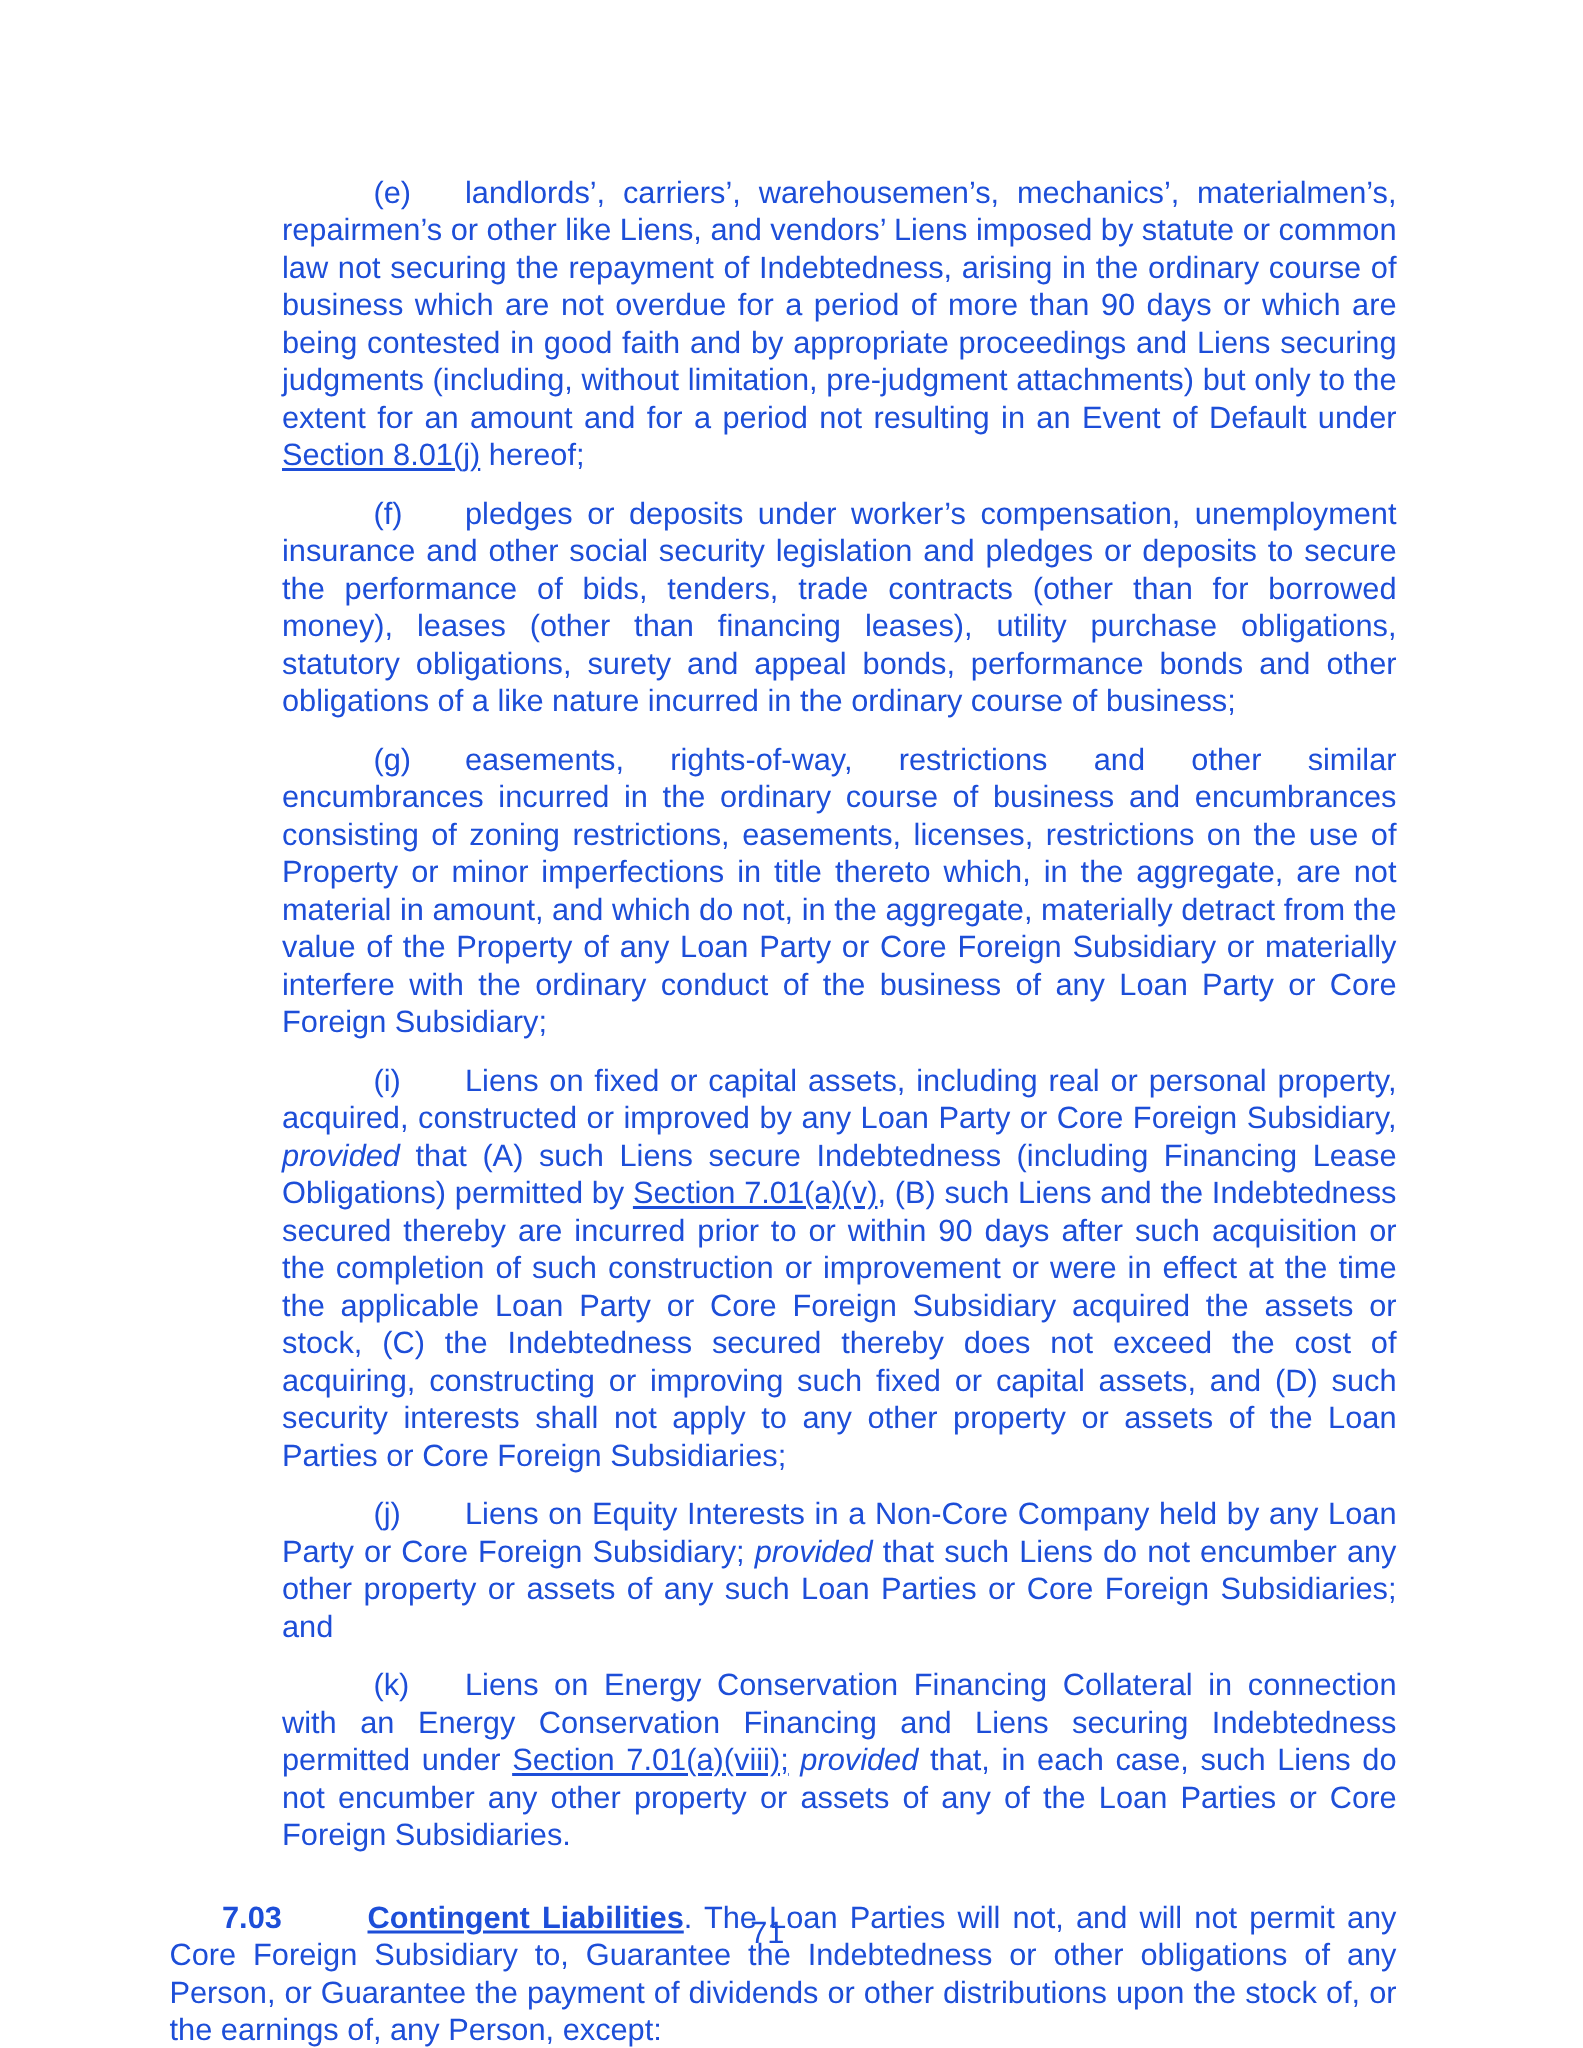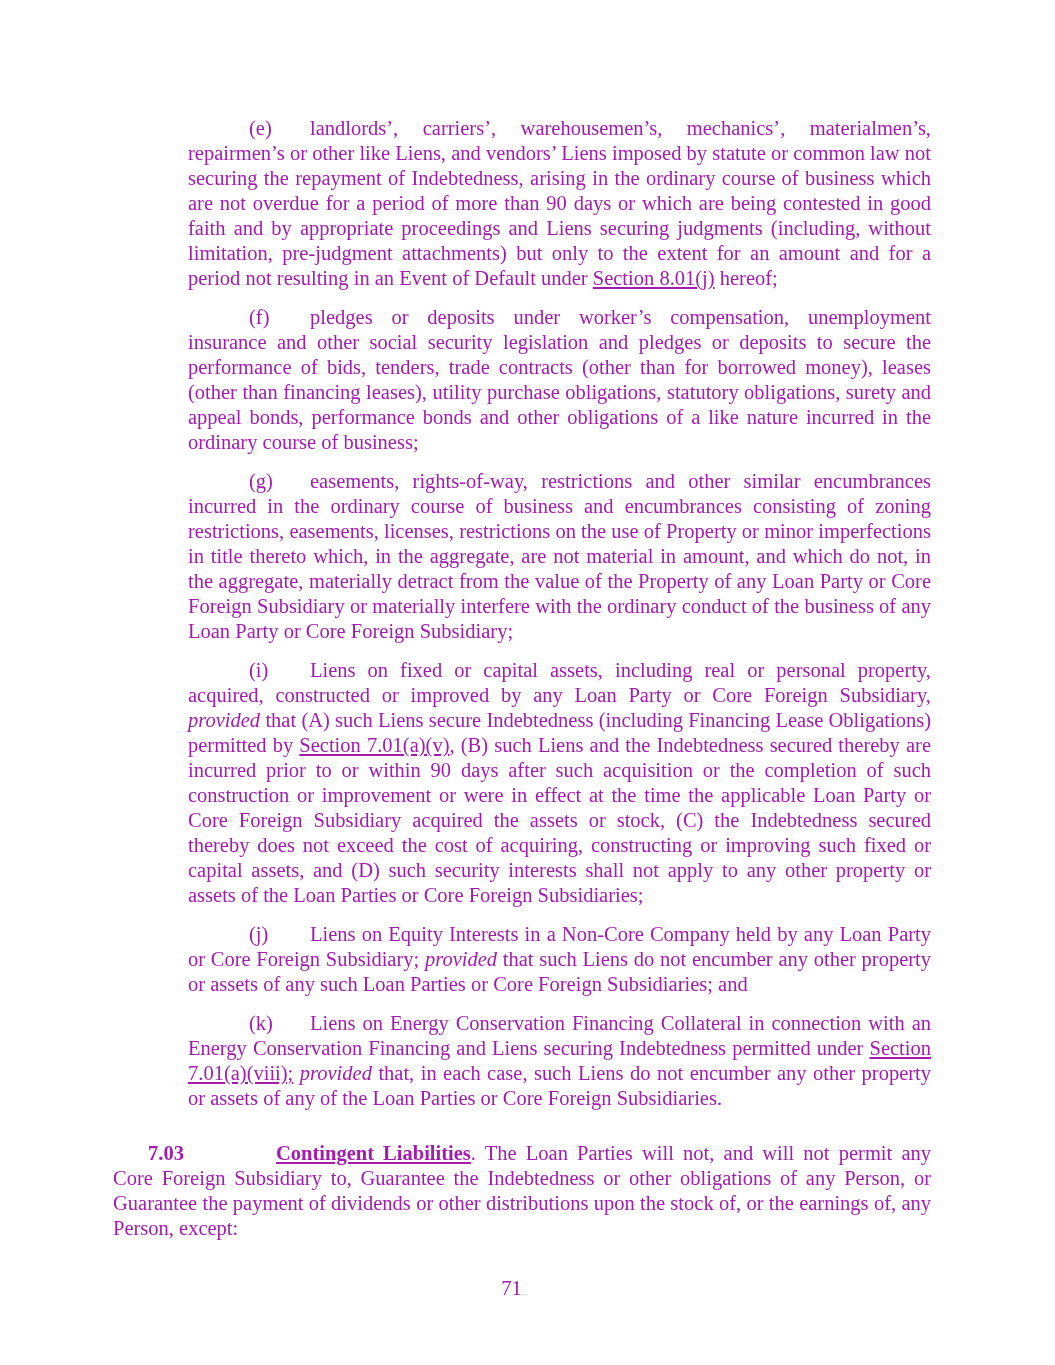--- a/index.html
+++ b/index.html
@@ -5,22 +5,22 @@
   html, body {
     margin: 0;
     padding: 0;
     background: #ffffff;
   }
   .page {
     position: relative;
     width: 1023px;
     height: 1365px;
     background: #ffffff;
-    color: #a21caf;
-    font-family: Liberation Serif, serif;
+    color: #1d4ed8;
+    font-family: Liberation Sans, sans-serif;
     overflow: hidden;
   }
   .doc-body {
     position: absolute;
     left: 113px;
     top: 116px;
     width: 818px;
   }
   p.para {
     font-size: 20.5px;
@@ -41,21 +41,21 @@
     width: 61px;
     text-indent: 0;
   }
   .section-label {
     display: inline-block;
     width: 97px;
     text-indent: 0;
     font-weight: bold;
     margin-top: 16px;
   }
-  .run-bold { font-weight: bold; margin-left: 31px; }
+  .run-bold { font-weight: bold; }
   .run-italic { font-style: italic; }
   .run-underline { text-decoration: underline; }
   .page-footer {
     position: absolute;
     left: 0;
     top: 1276px;
     width: 100%;
     text-align: center;
     font-size: 20.5px;
     line-height: 25px;

